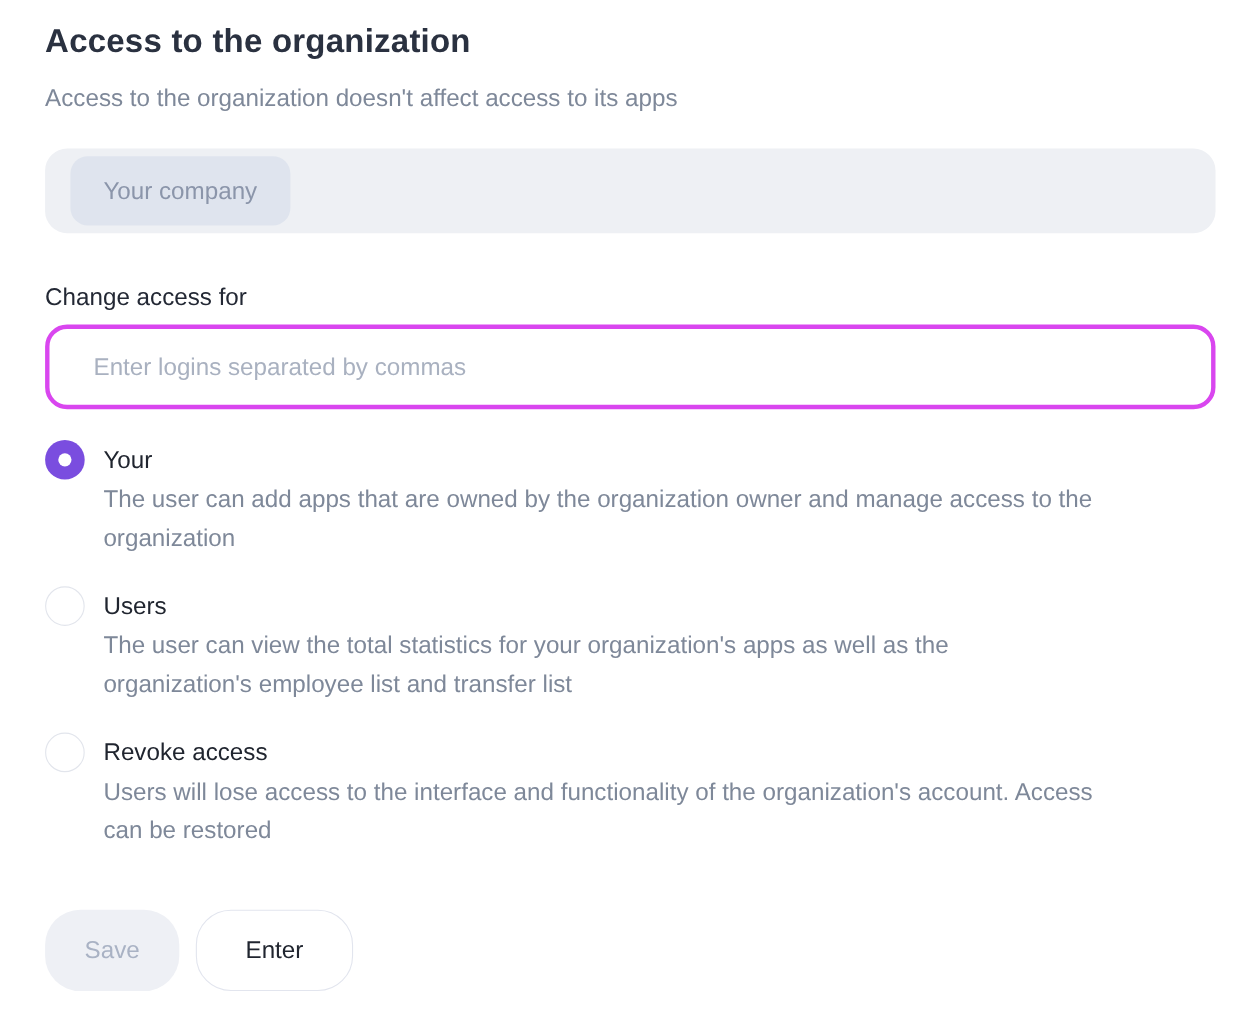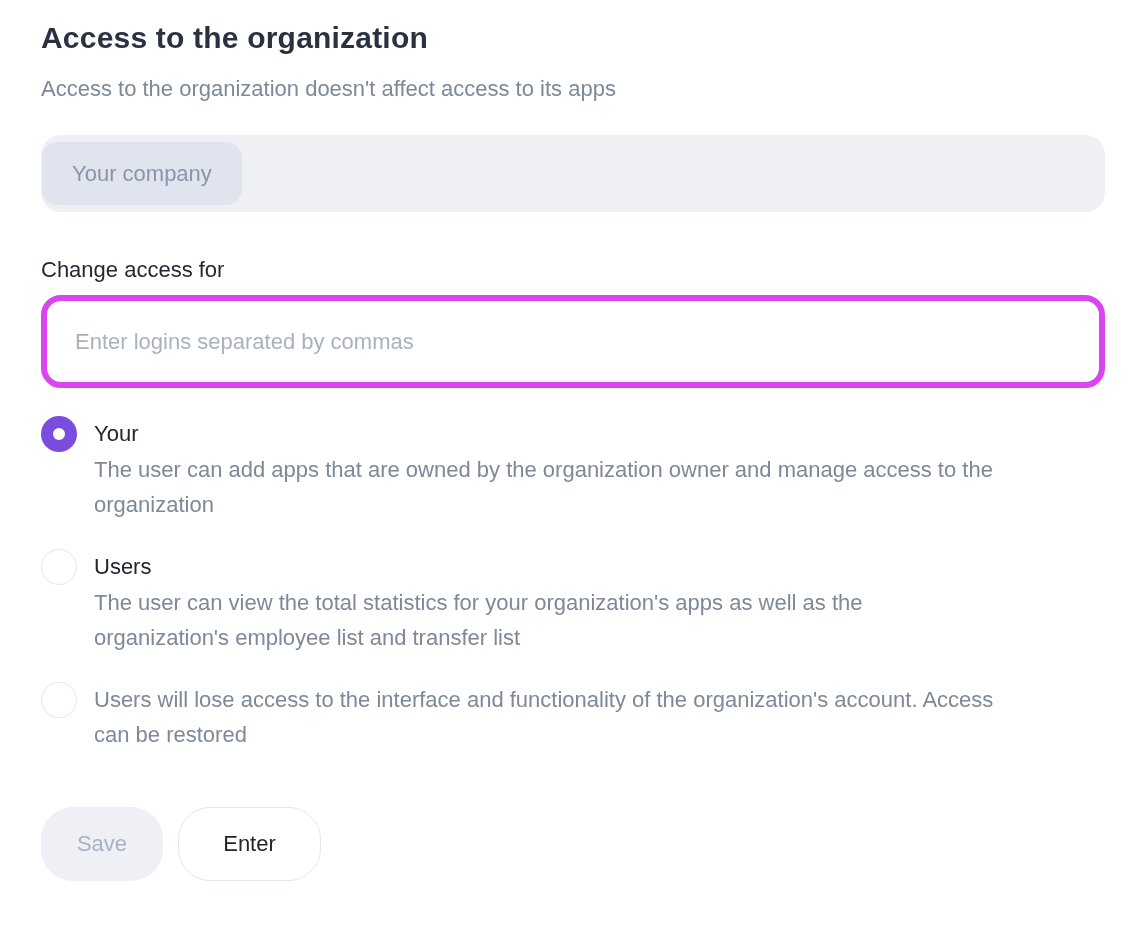--- a/index.html
+++ b/index.html
@@ -31,21 +31,21 @@
   }
 
   .org-box {
     margin-top: 33px;
     width: 1064px;
     height: 77px;
     background: #eef0f4;
     border-radius: 20px;
     display: flex;
     align-items: center;
-    padding-left: 1px;
+    padding-left: 23px;
   }
   .org-chip {
     height: 63px;
     border-radius: 16px;
     background: #dfe4ee;
     display: inline-flex;
     align-items: center;
     padding: 0 30px;
     font-size: 22px;
     color: #8b95aa;
@@ -54,24 +54,24 @@
   .change-label {
     margin-top: 44px;
     font-size: 22px;
     line-height: 27px;
     color: #232834;
   }
   .logins-input {
     display: block;
     margin-top: 12px;
     width: 1064px;
-    height: 93px;
-    border: 6px solid #d946ef;
+    height: 77px;
+    border: 4px solid #d946ef;
     border-radius: 20px;
-    padding: 0 28px;
+    padding: 0 40px;
     font-family: "Liberation Sans", sans-serif;
     font-size: 22px;
     color: #2a3140;
     outline: none;
     background: #fff;
   }
   .logins-input::placeholder { color: #a9b1c0; opacity: 1; }
 
   .options { margin-top: 28px; }
   .option { display: flex; align-items: flex-start; margin-bottom: 27px; }
@@ -163,20 +163,21 @@
       <span class="radio"></span>
       <div class="option-text">
         <div class="option-label">Users</div>
         <div class="option-desc">The user can view the total statistics for your organization's apps as well as the organization's employee list and transfer list</div>
       </div>
     </div>
 
     <div class="option">
       <span class="radio"></span>
       <div class="option-text">
+        <div class="option-label">Revoke access</div>
         <div class="option-desc">Users will lose access to the interface and functionality of the organization's account. Access can be restored</div>
       </div>
     </div>
 
   </div>
 
   <div class="actions">
     <button class="btn btn-save disabled" disabled="">Save</button>
     <button class="btn btn-cancel">Enter</button>
   </div>

